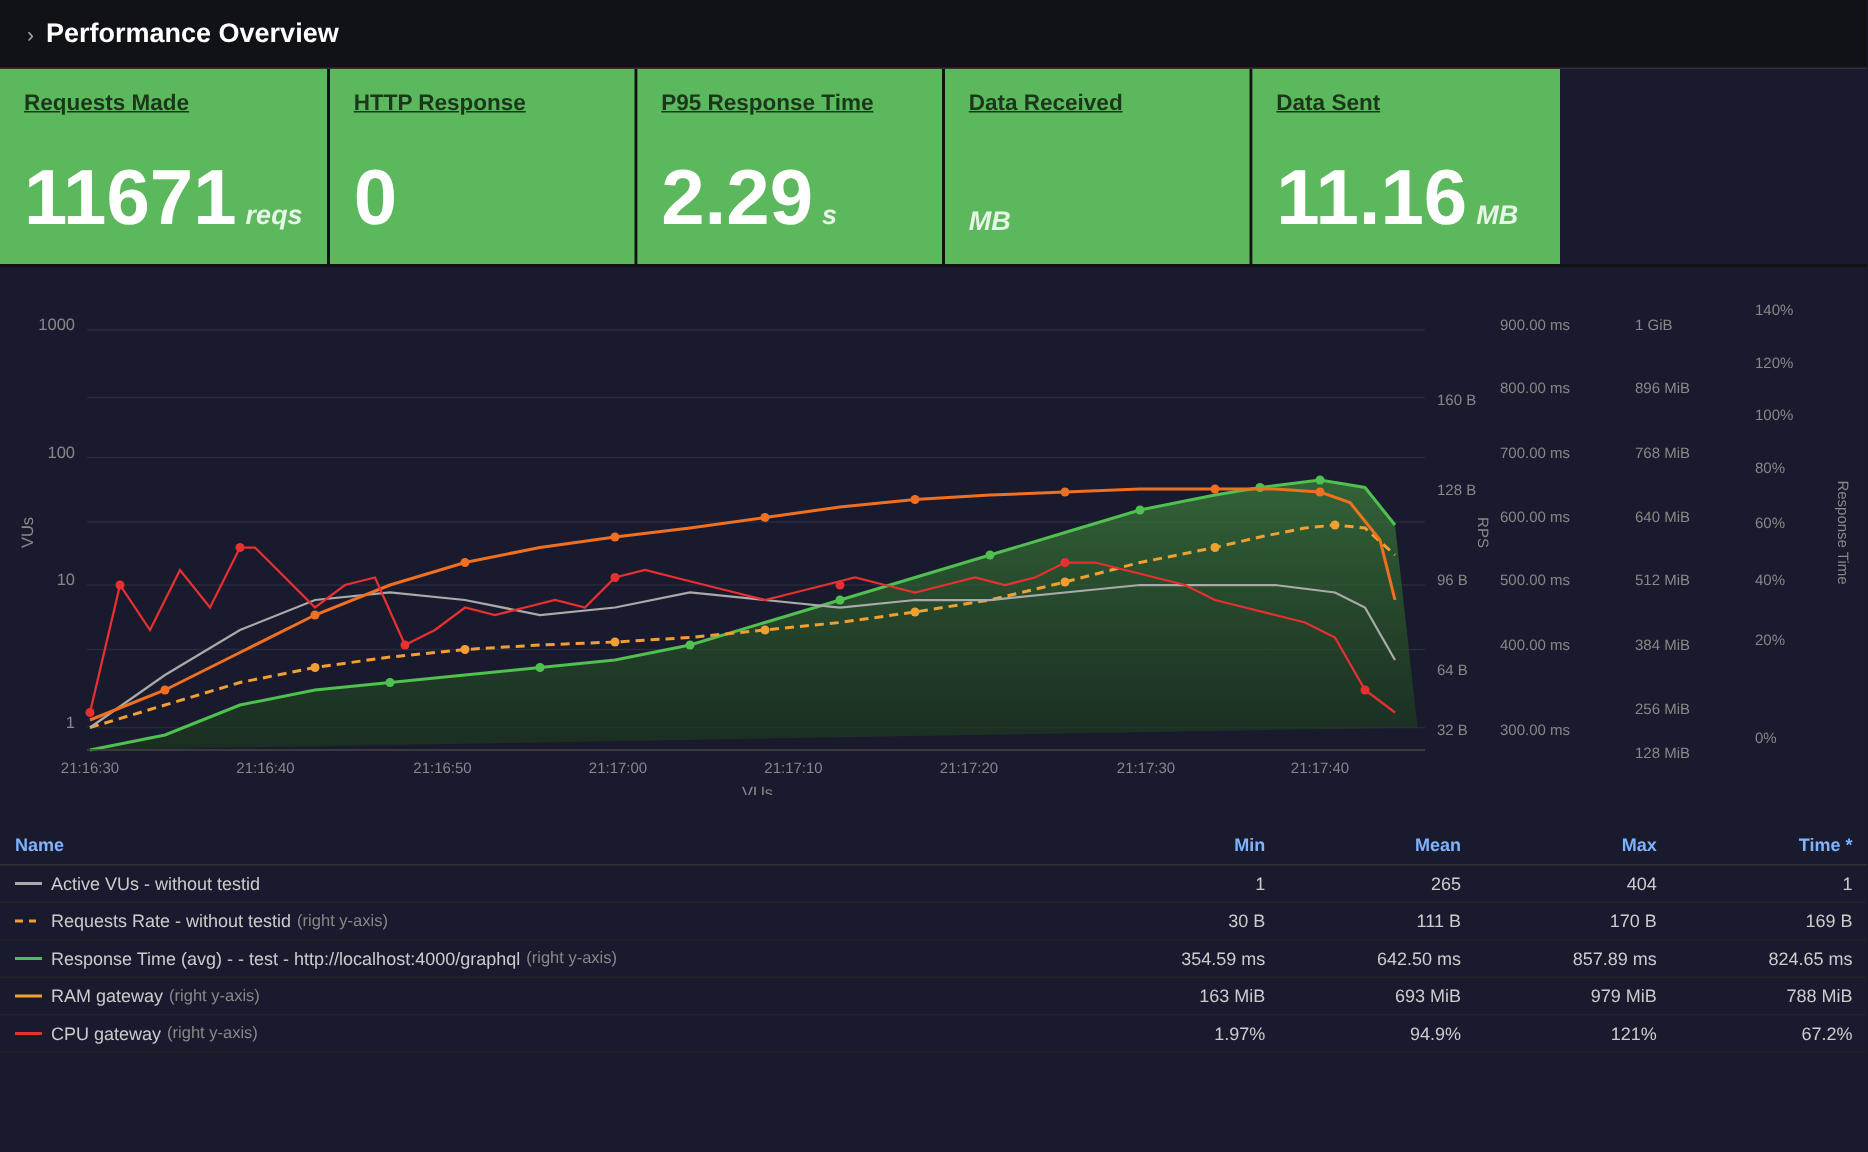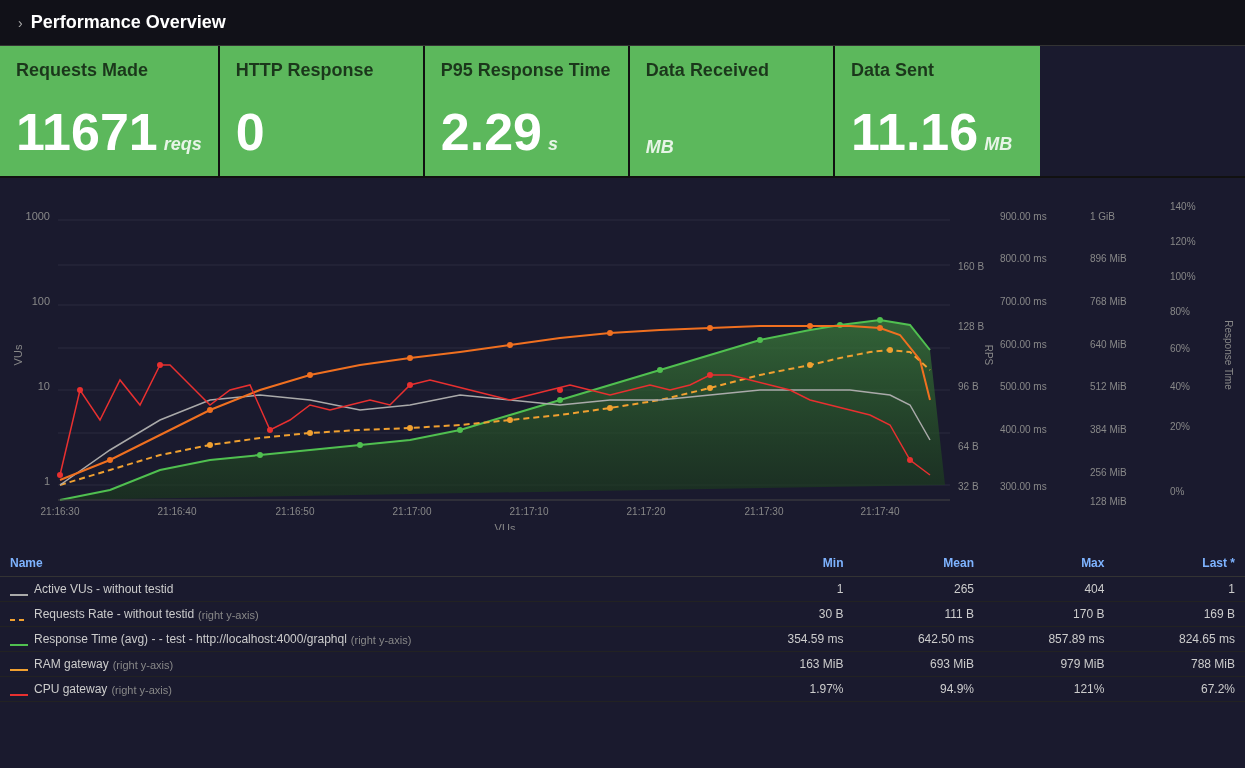--- a/index.html
+++ b/index.html
@@ -35,24 +35,25 @@
       background: #5cb85c;
       padding: 14px 16px 18px;
       border-right: 2px solid #111;
       min-height: 130px;
       display: flex;
       flex-direction: column;
       justify-content: space-between;
     }
     .metric-card:last-child { border-right: none; }
     .metric-label {
-      font-size: 18px;
+      font-size: 15px;
       font-weight: 600;
       color: rgba(0,0,0,0.7);
       text-transform: none;
+      text-decoration: underline;
     }
     .metric-value-row {
       display: flex;
       align-items: baseline;
       gap: 6px;
       margin-top: 10px;
     }
     .metric-value {
       font-size: 52px;
       font-weight: 700;
@@ -93,21 +94,21 @@
       font-size: 12px;
     }
     .legend-table th.right { text-align: right; }
     .legend-table td {
       padding: 5px 10px;
       border-bottom: 1px solid #222;
       color: #ccc;
       font-size: 12px;
     }
     .legend-table td.right { text-align: right; }
-    .series-name { display: flex; align-items: flex-end; }
+    .series-name { display: flex; align-items: center; }
     .dim-text { color: #888; font-size: 11px; margin-left: 4px; }
   </style>
 </head>
 <body>
 
 <div class="header">
   <span class="chevron-icon">›</span>
   <span class="header-title">Performance Overview</span>
 </div>
 
@@ -286,21 +287,21 @@
     </svg>
   </div>
 
   <table class="legend-table" id="legend-table">
     <thead>
       <tr>
         <th>Name</th>
         <th class="right">Min</th>
         <th class="right">Mean</th>
         <th class="right">Max</th>
-        <th class="right">Last *</th>
+        <th class="right">Time *</th>
       </tr>
     </thead>
     <tbody id="legend-tbody">
         <tr>
       <td>
         <span class="series-name">
           <span style="display:inline-block;width:18px;height:3px;margin-right:6px;vertical-align:middle;background:#aaaaaa; height:2px;"></span>
           Active VUs - without testid<span class="dim-text"></span>
         </span>
       </td>

